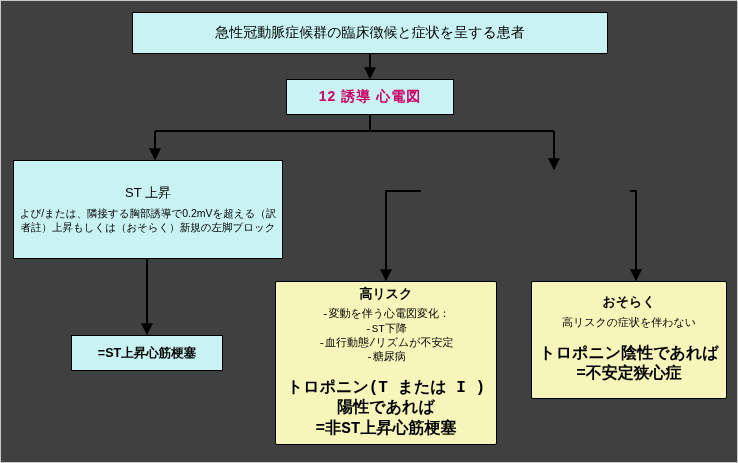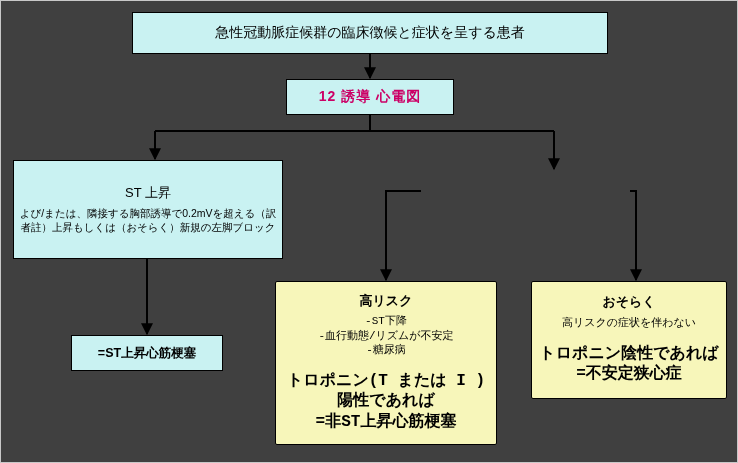--- a/index.html
+++ b/index.html
@@ -105,20 +105,21 @@
     <span class="line st-body">者註）上昇もしくは（おそらく）新規の左脚ブロック</span>
   </div>
 
 
   <div class="node cyan stemi-node" style="left:70px; top:334px; width:152px; height:36px;">
     <span class="line">=ST上昇心筋梗塞</span>
   </div>
 
   <div class="node yellow round" style="left:274px; top:280px; width:222px; height:164px; padding:8px 6px;">
     <span class="line risk-head" style="margin-bottom:4px;">高リスク</span>
+    <span class="line risk-body">-変動を伴う心電図変化：</span>
     <span class="line risk-body">-ST下降</span>
     <span class="line risk-body">-血行動態/リズムが不安定</span>
     <span class="line risk-body">-糖尿病</span>
     <span class="line risk-strong" style="margin-top:14px;text-align:right;">トロポニン(T または I )</span>
     <span class="line risk-strong">陽性であれば</span>
     <span class="line risk-strong">=非ST上昇心筋梗塞</span>
   </div>
 
   <div class="node yellow round" style="left:530px; top:280px; width:196px; height:118px; padding:8px 6px;">
     <span class="line risk-head" style="margin-bottom:4px;">おそらく</span>

